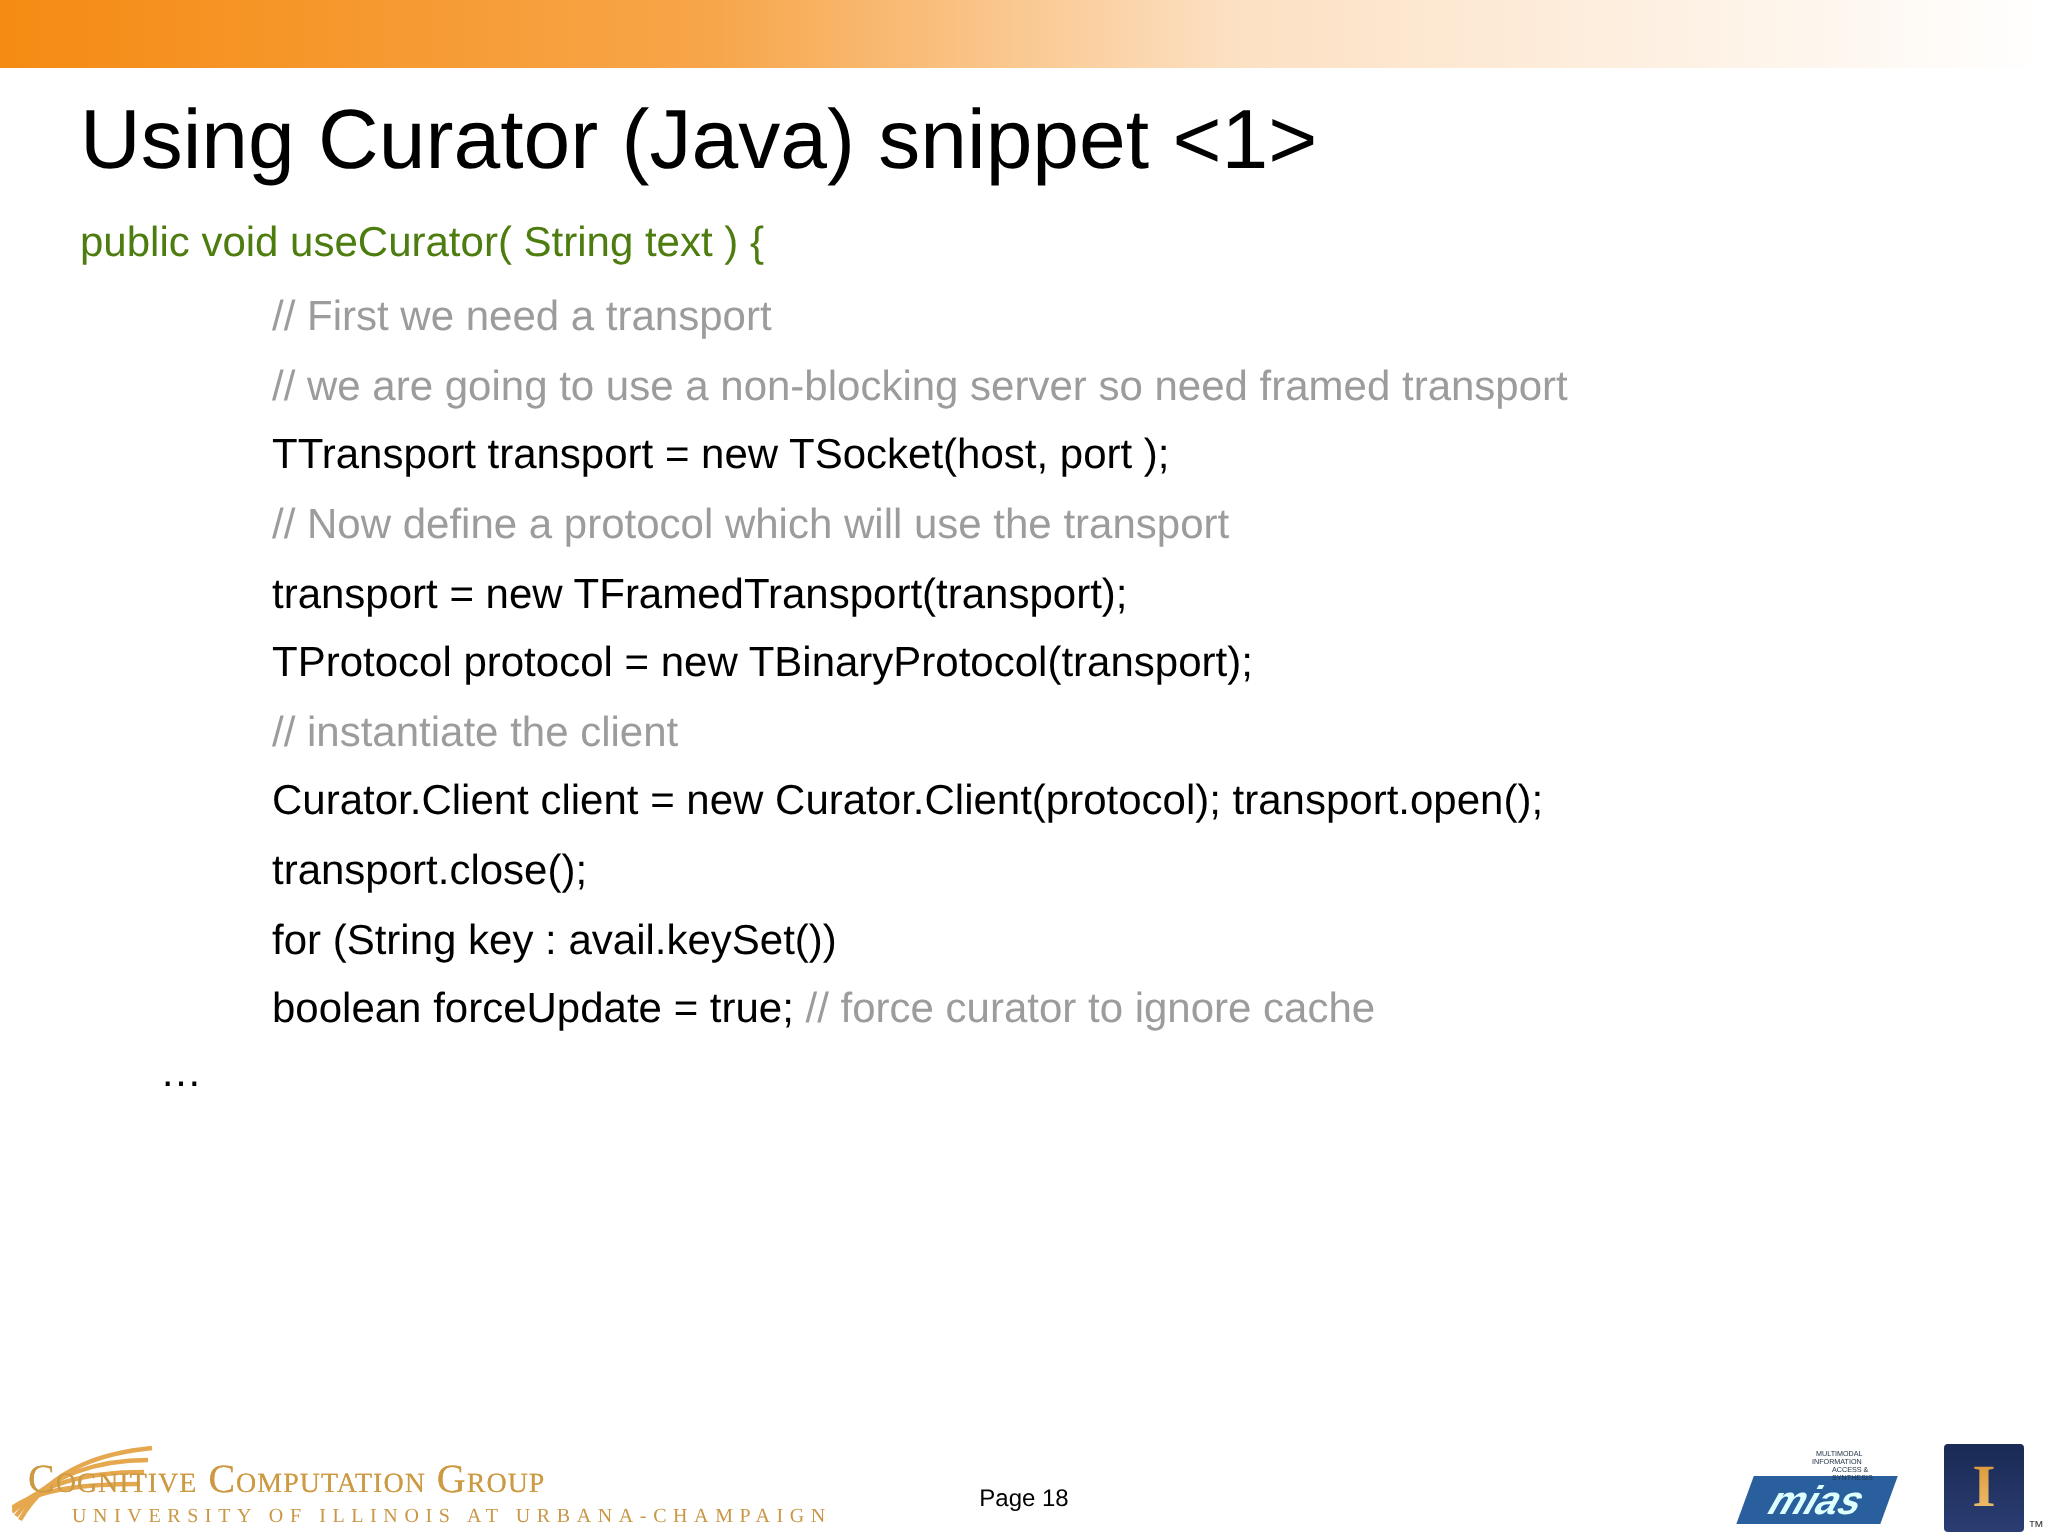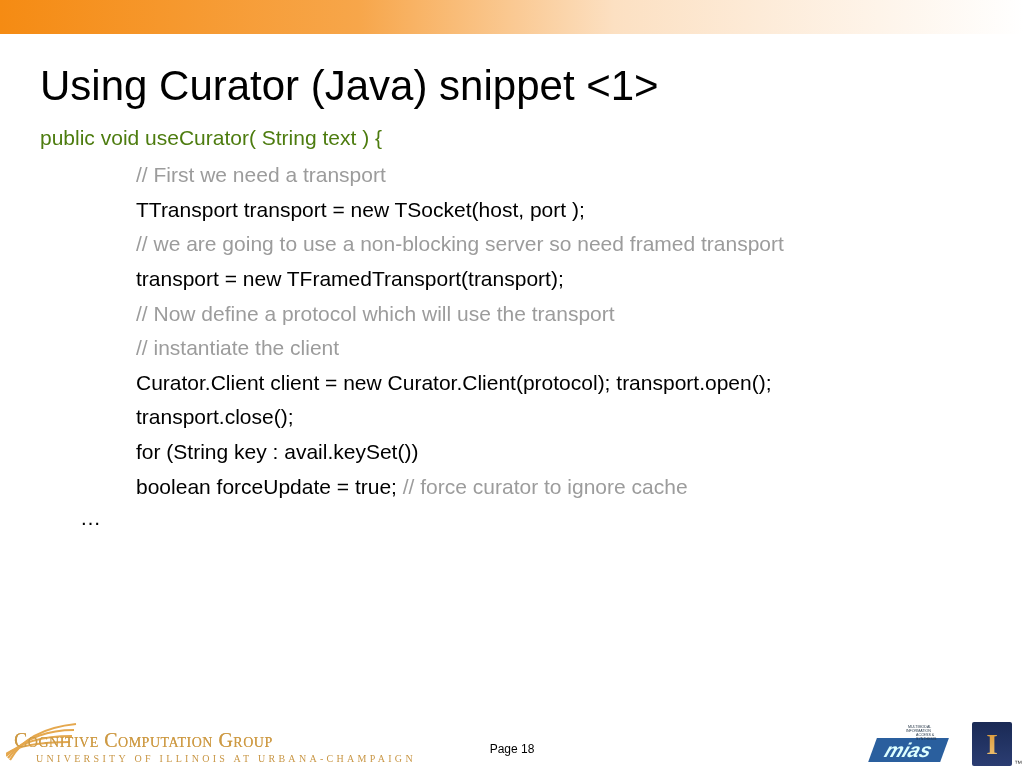--- a/index.html
+++ b/index.html
@@ -16,21 +16,21 @@
     width: 100%;
     height: 34px;
     background: linear-gradient(to right, #f58b13 0%, #f7a64a 35%, #fce0c2 60%, #ffffff 100%);
   }
   .content {
     padding: 12px 40px 0 40px;
   }
   h1.title {
     font-size: 42px;
     font-weight: 400;
-    margin: 16px 0 16px 0;
+    margin: 0 0 16px 0;
     color: #000;
   }
   .sig {
     font-size: 21px;
     color: #4d7c0f;
     margin: 0 0 8px 0;
   }
   .codeblock {
     padding-left: 96px;
     font-size: 21px;
@@ -135,24 +135,25 @@
 </head>
 <body>
 
 <div class="top-border"></div>
 
 <div class="content">
   <h1 class="title">Using Curator (Java) snippet &lt;1&gt;</h1>
   <div class="sig">public void useCurator( String text ) {</div>
   <div class="codeblock" id="codeblock">
       <div class="line"><span class="comment">// First we need a transport</span></div>
+      <div class="line"><span class="comment">// we are going to use a non-blocking server so need framed transport</span></div>
       <div class="line"><span class="code">TTransport transport = new TSocket(host, port );</span></div>
-      <div class="line"><span class="comment">// we are going to use a non-blocking server so need framed transport</span></div>
+      <div class="line"><span class="comment">// Now define a protocol which will use the transport</span></div>
       <div class="line"><span class="code">transport = new TFramedTransport(transport);</span></div>
-      <div class="line"><span class="comment">// Now define a protocol which will use the transport</span></div>
+      <div class="line"><span class="code">TProtocol protocol = new TBinaryProtocol(transport);</span></div>
       <div class="line"><span class="comment">// instantiate the client</span></div>
       <div class="line"><span class="code">Curator.Client client = new Curator.Client(protocol); transport.open();</span></div>
       <div class="line"><span class="code">transport.close();</span></div>
       <div class="line"><span class="code">for (String key : avail.keySet())</span></div>
       <div class="line"><span class="code">boolean forceUpdate = true; </span><span class="comment">// force curator to ignore cache</span></div>
     </div>
   <div class="ellipsis">…</div>
 </div>
 
 <div class="footer">

